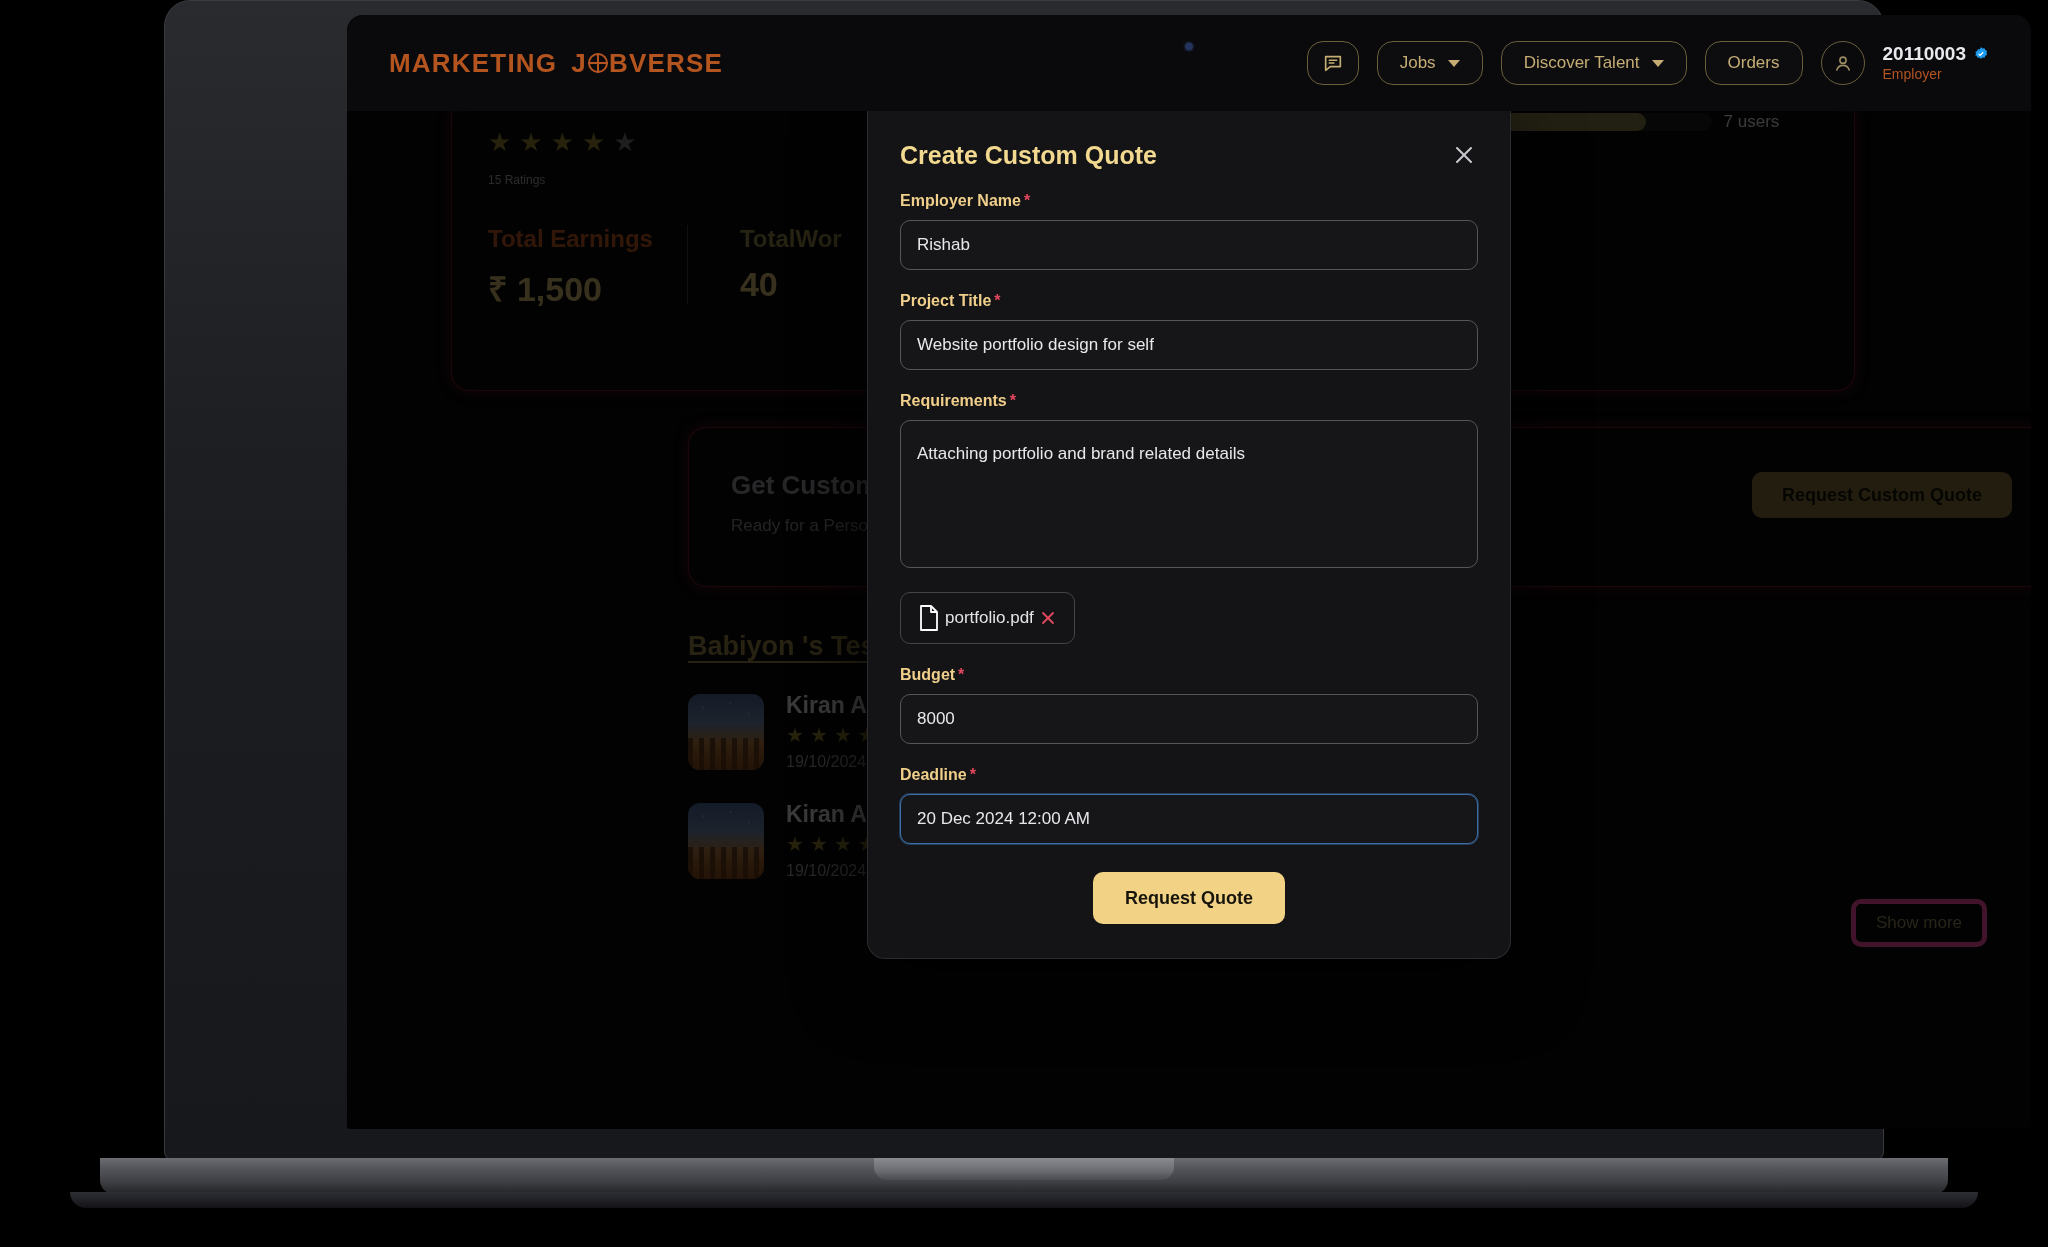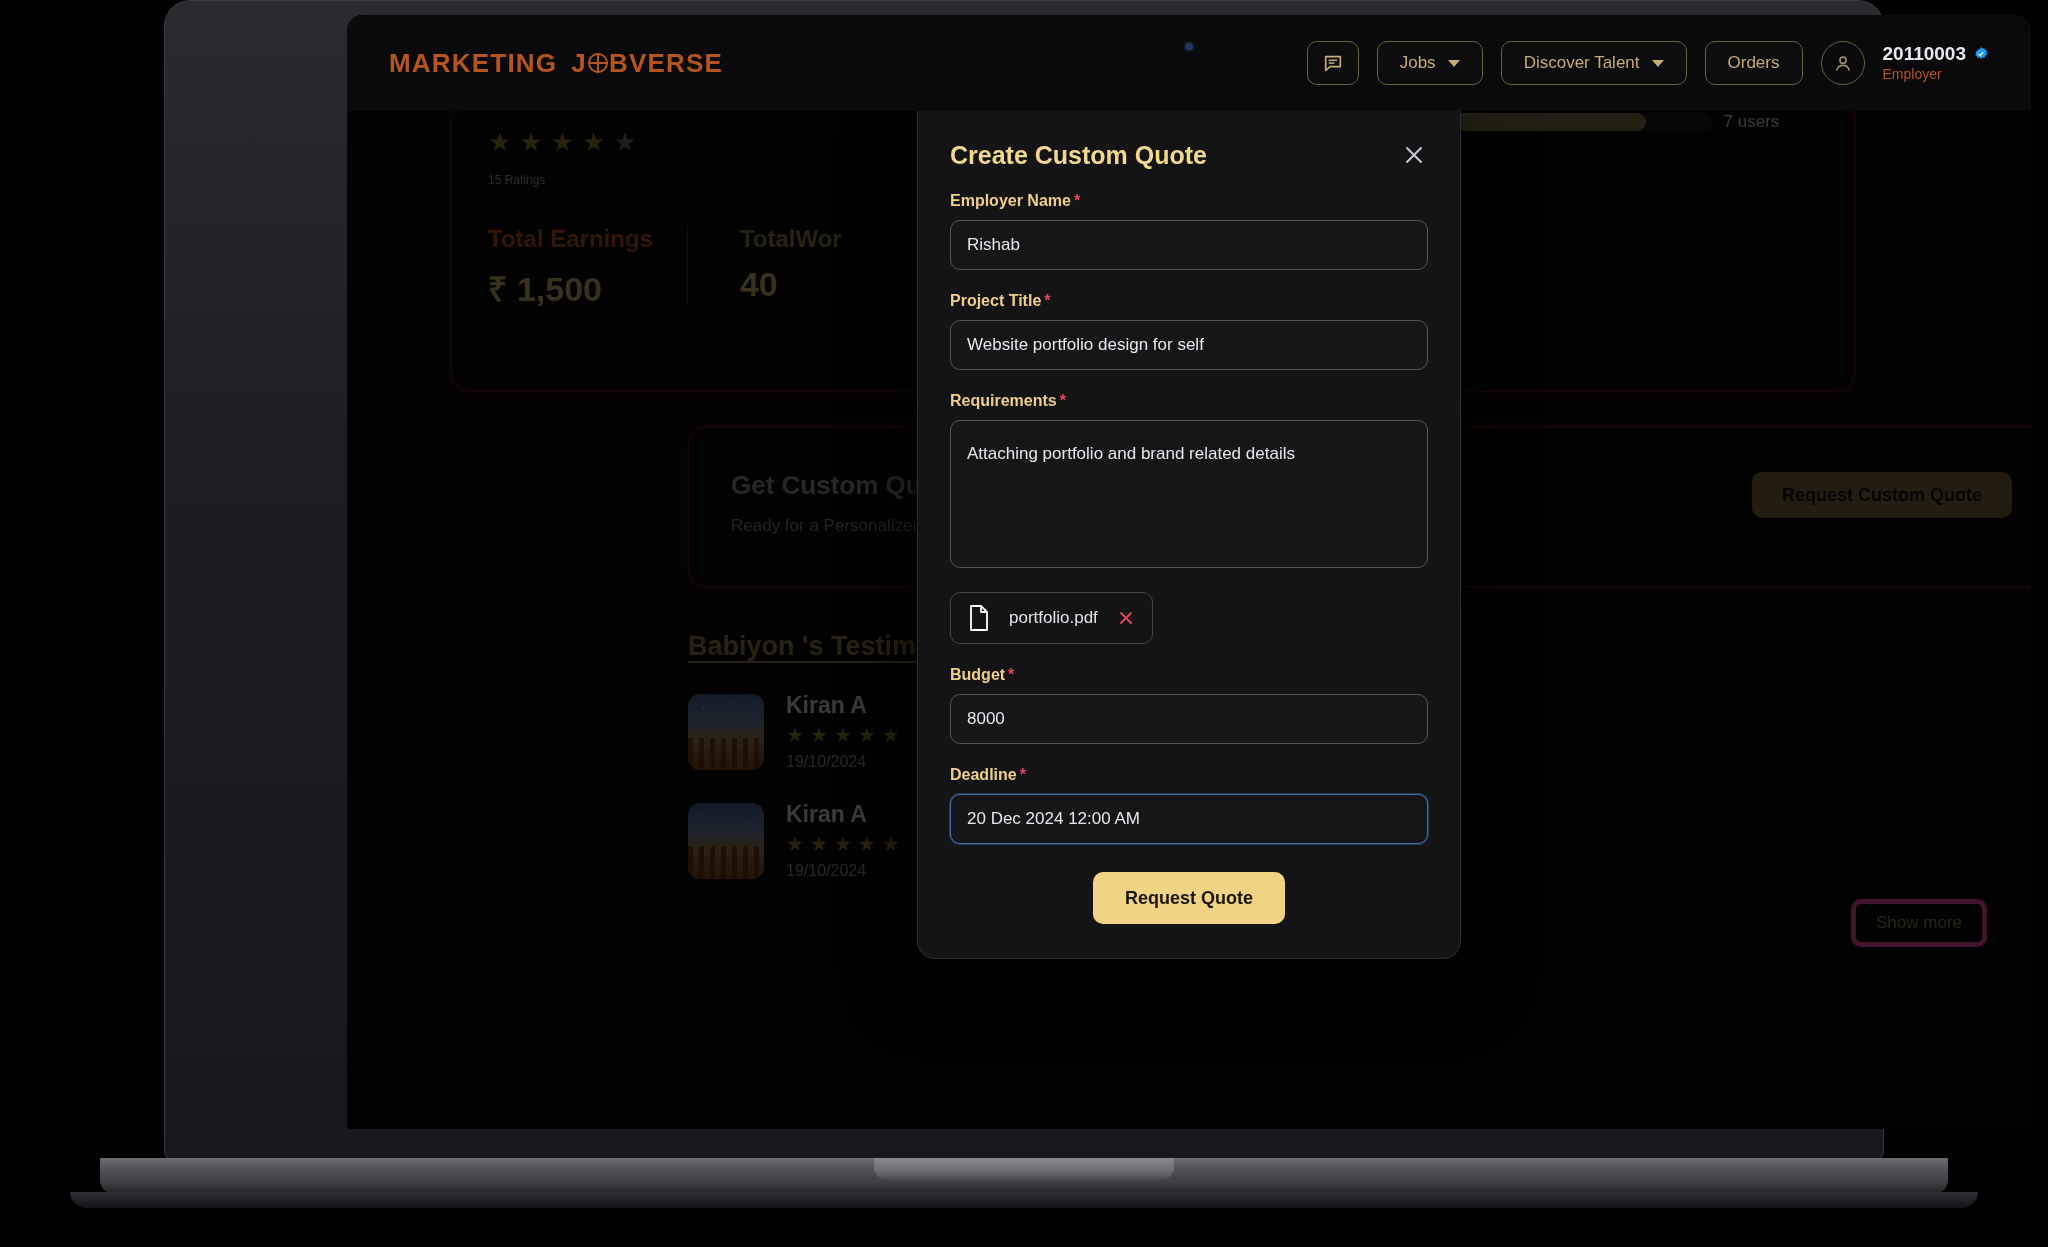--- a/index.html
+++ b/index.html
@@ -114,21 +114,21 @@
     content:""; position:absolute; left:-2px; right:-2px; top:50%;
     height: 2px; margin-top:-1px; background:#b4541f;
   }
   .header-right {
     margin-left: auto;
     display: flex; align-items: center; gap: 18px;
   }
   .hdr-btn {
     height: 44px;
     border: 1px solid #6b5f3c;
-    border-radius: 10px;
+    border-radius: 16px;
     background: #0d0d10;
     color: #c6ad74;
     font-size: 17px;
     display: flex; align-items: center; justify-content: center;
     gap: 12px;
     padding: 0 22px;
     cursor: pointer;
     white-space: nowrap;
   }
   .hdr-btn.icon-only { width: 52px; padding: 0; }
@@ -248,21 +248,21 @@
   
   #modal-overlay {
     position:absolute; inset: 0;
     background: rgba(0,0,0,0.72);
     z-index: 40;
   }
   #modal {
     position:absolute;
     left: 50%; transform: translateX(-50%);
     top: 0px;
-    width: 544px;
+    width: 644px;
     background: #141416;
     border-radius: 0 0 18px 18px;
     border: 1px solid #2c2c30;
     border-top: none;
     padding: 30px 32px 34px 32px;
     box-shadow: 0 24px 70px rgba(0,0,0,0.8);
   }
   .modal-head { display:flex; align-items:flex-start; justify-content:space-between; }
   .modal-title { font-size: 25px; font-weight: 700; color:#f2d98f; }
   #modal-close {
@@ -282,21 +282,21 @@
     color: #e7e7ec;
     font-size: 17px;
     font-family: "Liberation Sans", sans-serif;
     padding: 14px 16px;
     outline: none;
   }
   .textarea { height: 148px; resize:none; line-height:1.5; padding-top: 20px; }
   .input.focused { border-color:#3c6ea8; box-shadow: 0 0 0 1px rgba(60,110,168,0.45); }
   .file-chip {
     margin-top: 20px;
-    display:inline-flex; align-items:center; gap: 18px;
+    display:inline-flex; align-items:center; gap: 4px;
     border: 1px solid #44444a; border-radius: 10px;
     padding: 11px 16px;
     background:#141416;
   }
   .file-name { font-size: 17px; color:#e3e3e8; }
   #file-remove {
     background:none; border:none; cursor:pointer; padding:0;
     color:#e4485f; display:flex; align-items:center;
   }
   .modal-actions { margin-top: 28px; display:flex; justify-content:center; }

